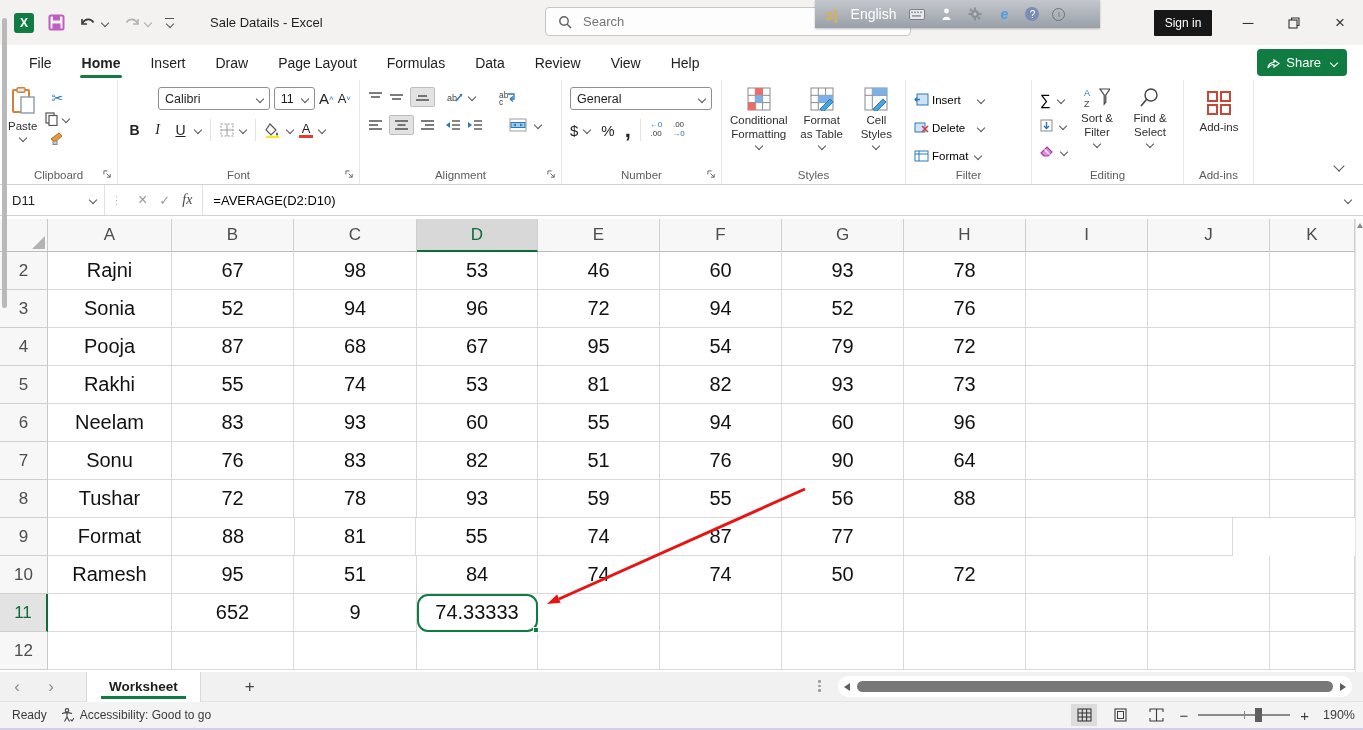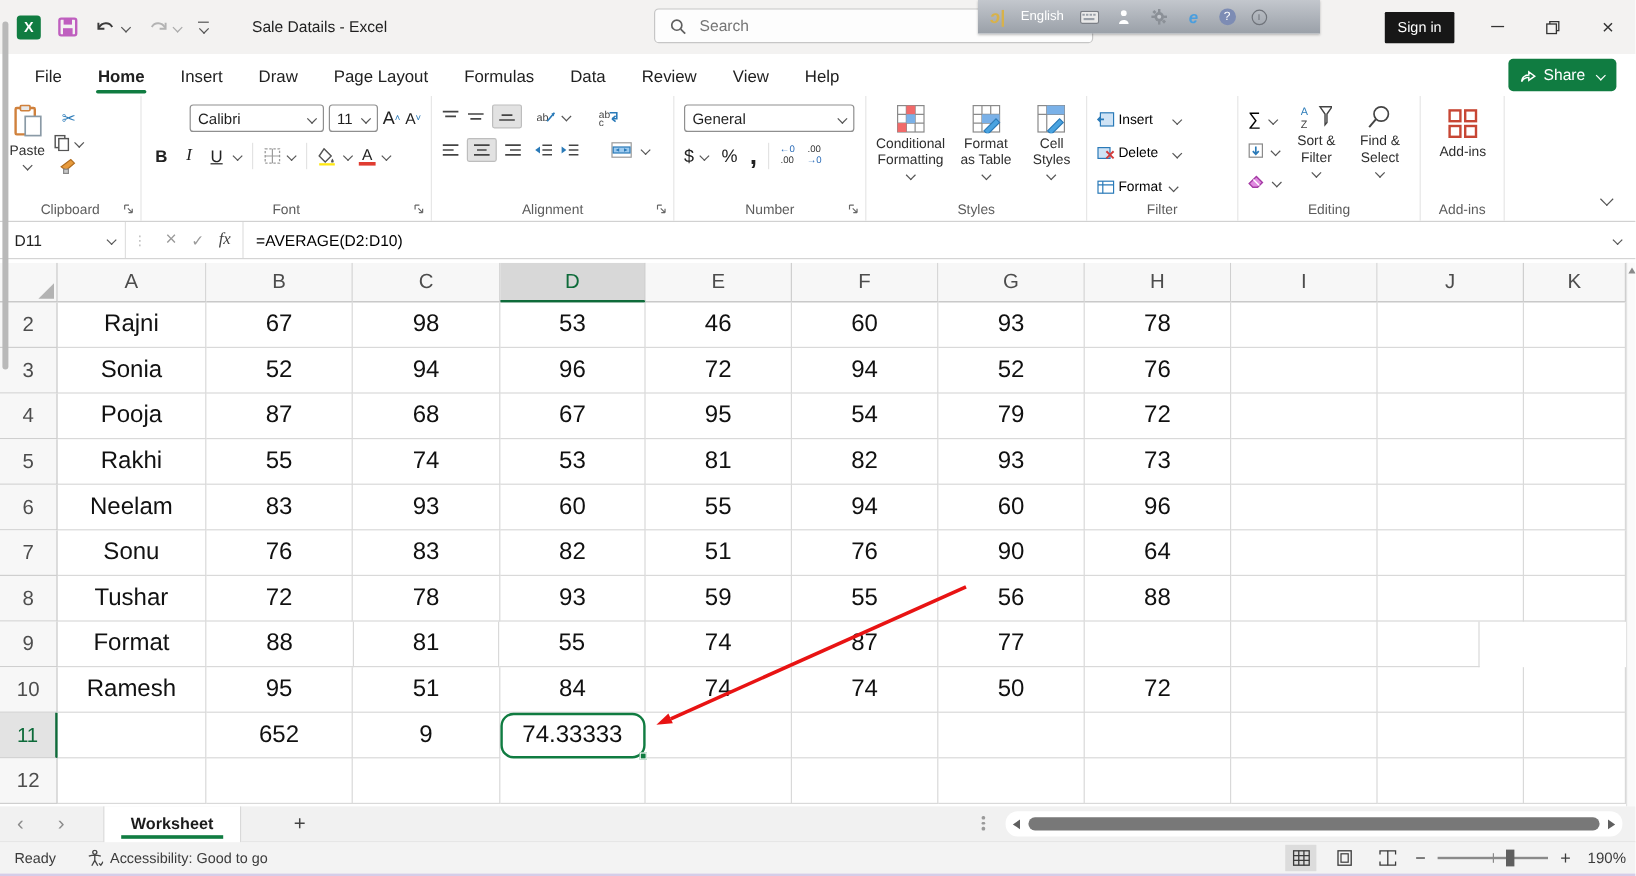--- a/index.html
+++ b/index.html
@@ -20,21 +20,21 @@
   .chv.dis{border-color:#aaa;}
   #search-box{position:absolute;left:506px;top:7px;width:366px;height:29px;background:#fdfdfd;
               border:1px solid #c6c6c6;border-radius:4px;display:flex;align-items:center;
               padding-left:12px;gap:9px;box-sizing:border-box;margin-left:39px;}
   #search-box input{border:none;outline:none;background:transparent;font-size:13px;color:#555;
                     font-family:"Liberation Sans",sans-serif;width:280px;}
   #langbar{position:absolute;left:815px;top:0;width:285px;height:28px;
            background:linear-gradient(#c3c7cd,#9aa0a8);display:flex;align-items:center;
            gap:13px;padding:0 10px;box-sizing:border-box;box-shadow:0 1px 2px rgba(0,0,0,.25);}
   .lb-script{color:#d8b24a;font-weight:bold;font-size:15px;font-style:italic;}
-  .lb-lang{color:#fff;font-size:11px;}
+  .lb-lang{color:#fff;font-size:14px;}
   .lb-ico{width:16px;height:14px;display:flex;align-items:center;justify-content:center;}
   #signin-btn{position:absolute;left:1154px;top:10px;width:58px;height:26px;background:#171717;
               color:#fff;font-size:12px;display:flex;align-items:center;justify-content:center;
               border-radius:1px;}
   .win-btns{position:absolute;right:0;top:0;height:45px;display:flex;}
   .win-btn{width:46px;height:45px;display:flex;align-items:center;justify-content:center;
            color:#333;font-size:15px;}
 
   
   #tabs-row{position:absolute;left:0;top:45px;width:1363px;height:35px;background:#fff;
@@ -124,21 +124,21 @@
            display:flex;align-items:center;padding:0 6px;box-sizing:border-box;}
   .hs-arr{width:0;height:0;border-top:4px solid transparent;border-bottom:4px solid transparent;}
   .hs-arr.left{border-right:6px solid #5f5f5f;}
   .hs-arr.right{border-left:6px solid #5f5f5f;}
   #hthumb{height:11px;background:#787878;border-radius:6px;flex:1;margin:0 7px;}
 
   
   #statusbar{position:absolute;left:0;top:702px;width:1363px;height:28px;background:#f3f3f3;
              display:flex;align-items:center;font-size:12px;color:#3b3b3b;box-sizing:border-box;
              border-bottom:2px solid #d5cde9;}
-  #status-left{display:flex;align-items:center;gap:26px;padding-left:12px;}
+  #status-left{display:flex;align-items:center;gap:14px;padding-left:12px;}
   .acc-item{display:flex;align-items:center;gap:6px;}
   #status-right{position:absolute;right:8px;display:flex;align-items:center;gap:10px;}
   .view-ico{width:26px;height:22px;display:flex;align-items:center;justify-content:center;}
   .view-ico.sel{background:#dcdcdc;}
   #zoom-track{width:92px;height:2px;background:#8a8a8a;position:relative;}
   #zoom-tick{position:absolute;left:50%;top:-3px;width:1px;height:8px;background:#8a8a8a;}
   #zoom-thumb{position:absolute;left:62%;top:-6px;width:7px;height:14px;background:#5f5f5f;}
   .zoom-pm{font-size:15px;color:#3b3b3b;}
   #zoom-pct{font-size:12.5px;min-width:36px;text-align:right;}
 

